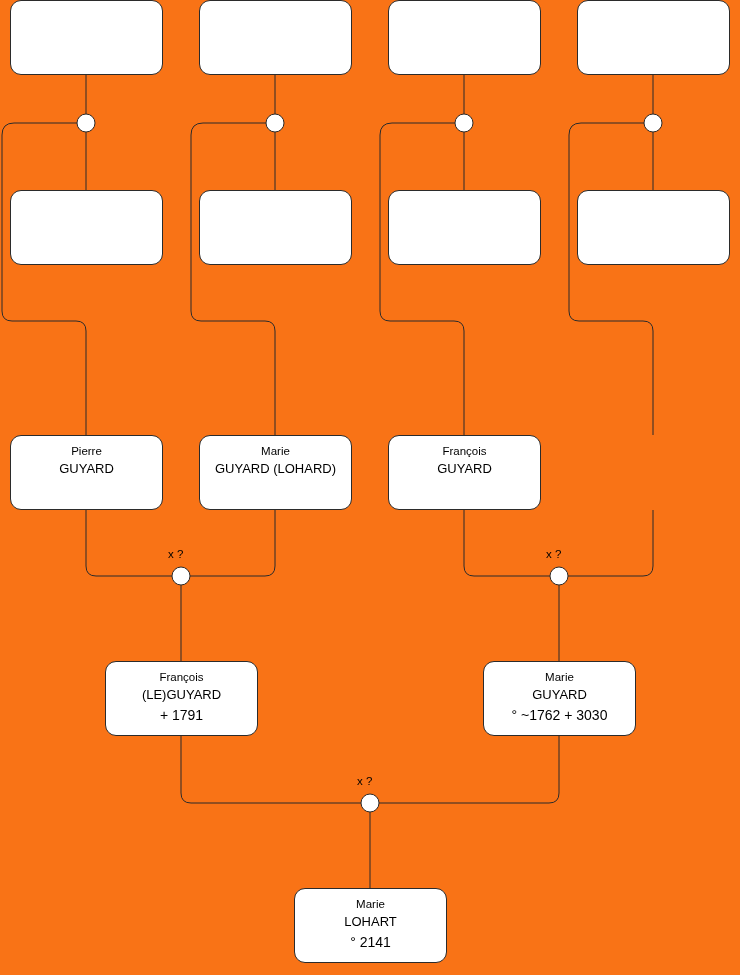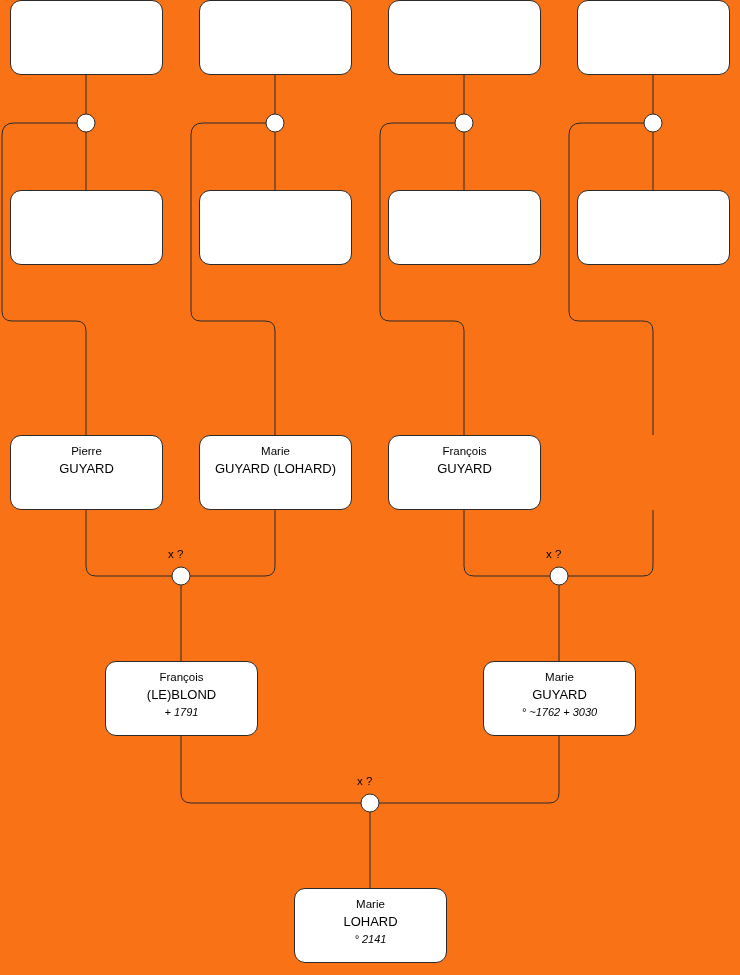--- a/index.html
+++ b/index.html
@@ -58,21 +58,21 @@
   .person-box .ln-dates {
     display: block;
     width: 100%;
     text-align: center;
     color: #000000;
     line-height: 1.45;
     white-space: nowrap;
   }
   .person-box .ln-given { font-size: 11.5px; }
   .person-box .ln-surname { font-size: 13px; }
-  .person-box .ln-dates { font-size: 11px; font-style: italic; }
+  .person-box .ln-dates { font-size: 14px; }
   .person-box.empty-box { padding-top: 0; }
   .union-label {
     position: absolute;
     font-size: 11.5px;
     color: #000000;
     white-space: nowrap;
     z-index: 3;
   }
 </style>
 </head>
@@ -172,32 +172,32 @@
     <span class="ln-dates"></span>
   </div>
   <div class="person-box" style="left:388px; top:435px;">
     <span class="ln-given">François</span>
     <span class="ln-surname">GUYARD</span>
     <span class="ln-dates"></span>
   </div>
 
   <div class="person-box" style="left:105px; top:661px;">
     <span class="ln-given">François</span>
-    <span class="ln-surname">(LE)BLOND</span>
+    <span class="ln-surname">(LE)GUYARD</span>
     <span class="ln-dates">+ 1791</span>
   </div>
   <div class="person-box" style="left:483px; top:661px;">
     <span class="ln-given">Marie</span>
     <span class="ln-surname">GUYARD</span>
     <span class="ln-dates">° ~1762 + 3030</span>
   </div>
 
   <div class="person-box" style="left:294px; top:888px;">
     <span class="ln-given">Marie</span>
-    <span class="ln-surname">LOHARD</span>
+    <span class="ln-surname">LOHART</span>
     <span class="ln-dates">° 2141</span>
   </div>
 
   <div class="union-label" style="left:168px; top:548px;">x ?</div>
   <div class="union-label" style="left:546px; top:548px;">x ?</div>
   <div class="union-label" style="left:357px; top:775px;">x ?</div>
 
 </div>
 
 </body></html>

